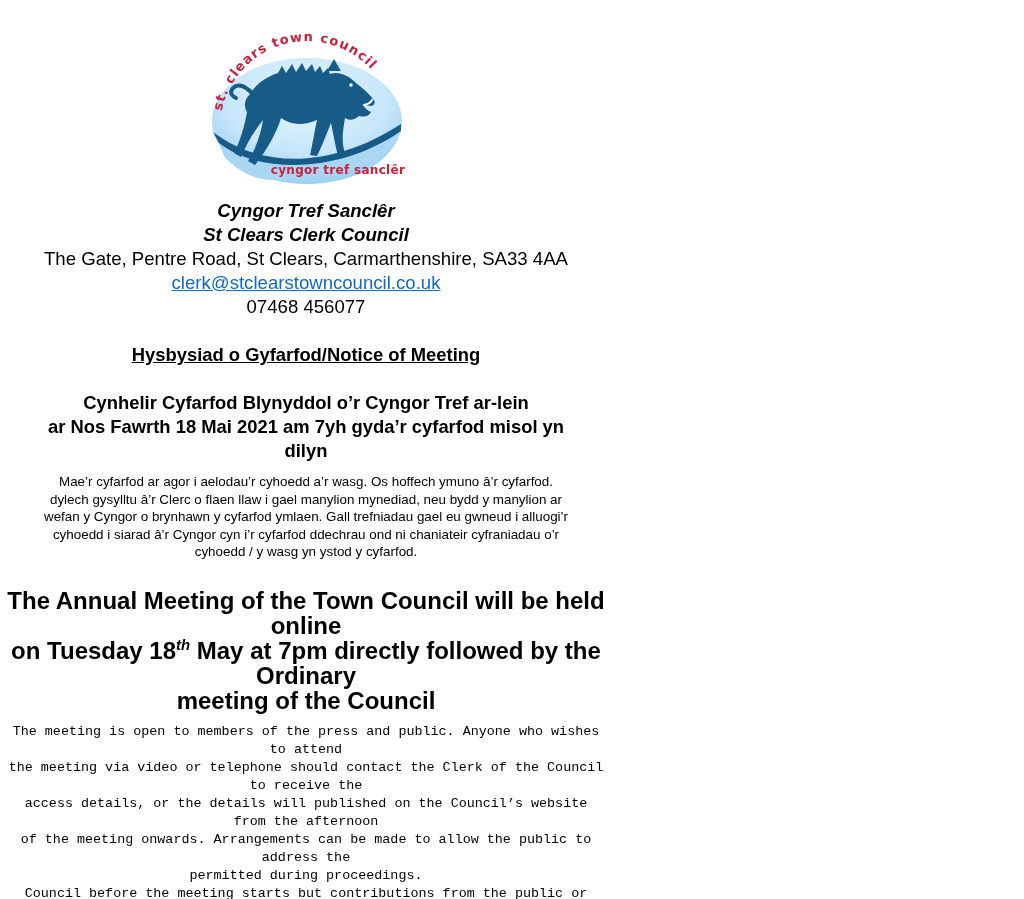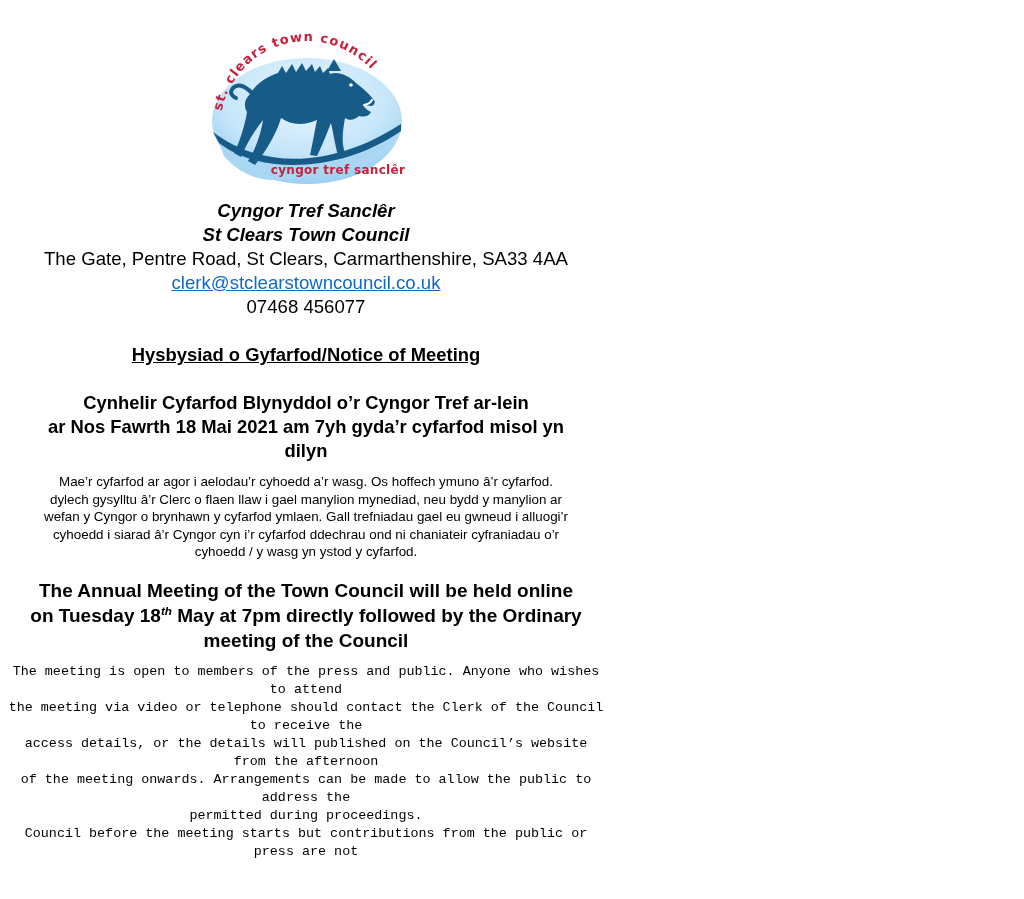--- a/index.html
+++ b/index.html
@@ -39,22 +39,22 @@
     font-weight: bold;
     line-height: 24px;
   }
   .body-para {
     margin: 10px auto 0;
     font-size: 13.4px;
     line-height: 17.5px;
     max-width: 600px;
   }
   .english-heading {
-    margin-top: 17px;
-    font-size: 19px;
+    margin-top: 27px;
+    font-size: 24px;
     font-weight: bold;
     line-height: 25px;
   }
   .english-body { line-height: 18px; font-family: Liberation Mono, monospace; }
   sup { font-size: 0.62em; vertical-align: super; line-height: 0; font-style: italic; }
   .signature-wrap {
     margin: 34px auto 0;
     width: 160px;
     height: 42px;
   }
@@ -97,21 +97,21 @@
       <text font-family="DejaVu Sans, sans-serif" font-size="13" font-weight="bold" fill="#C8213C" letter-spacing="1.2">
         <textPath href="#arcPath" startOffset="4">st. clears town council</textPath>
       </text>
 
       <text x="138" y="152" text-anchor="middle" font-family="DejaVu Sans, sans-serif" font-size="12" font-weight="bold" fill="#C8213C" letter-spacing="0.3">cyngor tref sanclêr</text>
     </svg>
   </div>
 
   <div class="header-block">
     <div class="title-line">Cyngor Tref Sanclêr</div>
-    <div class="title-line">St Clears Town Council</div>
+    <div class="title-line">St Clears Clerk Council</div>
     <div>The Gate, Pentre Road, St Clears, Carmarthenshire, SA33 4AA</div>
     <div class="email-line">
       <a href="#" style="color:#1268C3">clerk@stclearstowncouncil.co.uk</a>
     </div>
     <div>07468 456077</div>
   </div>
 
   <div class="notice-heading">Hysbysiad o Gyfarfod/Notice of Meeting</div>
 
   <div class="welsh-heading">

